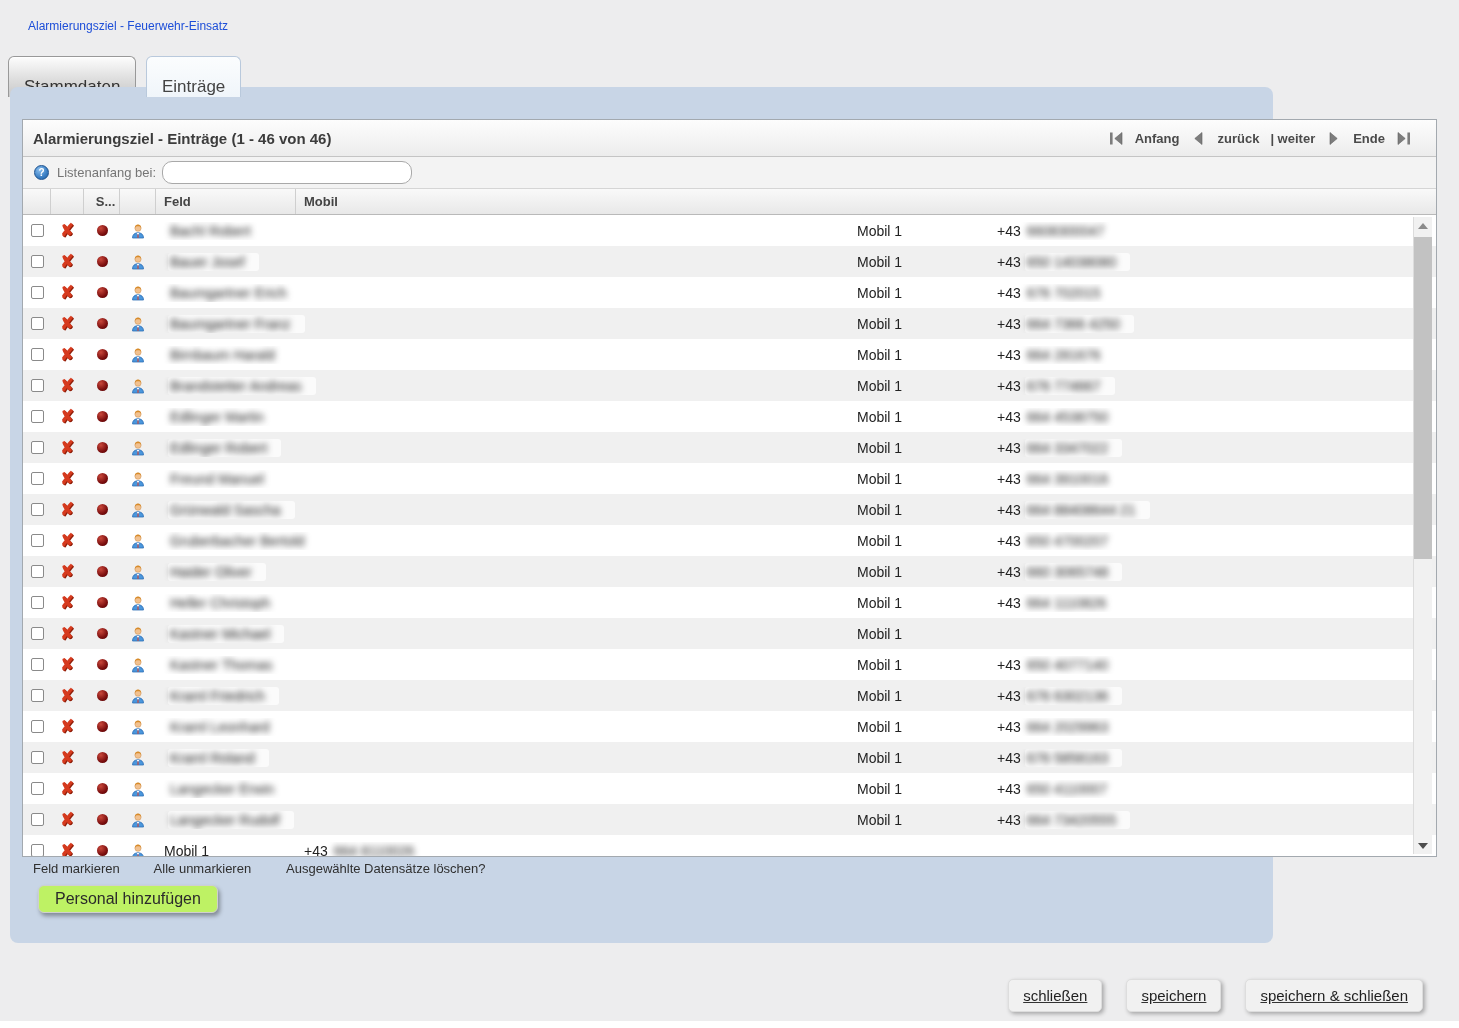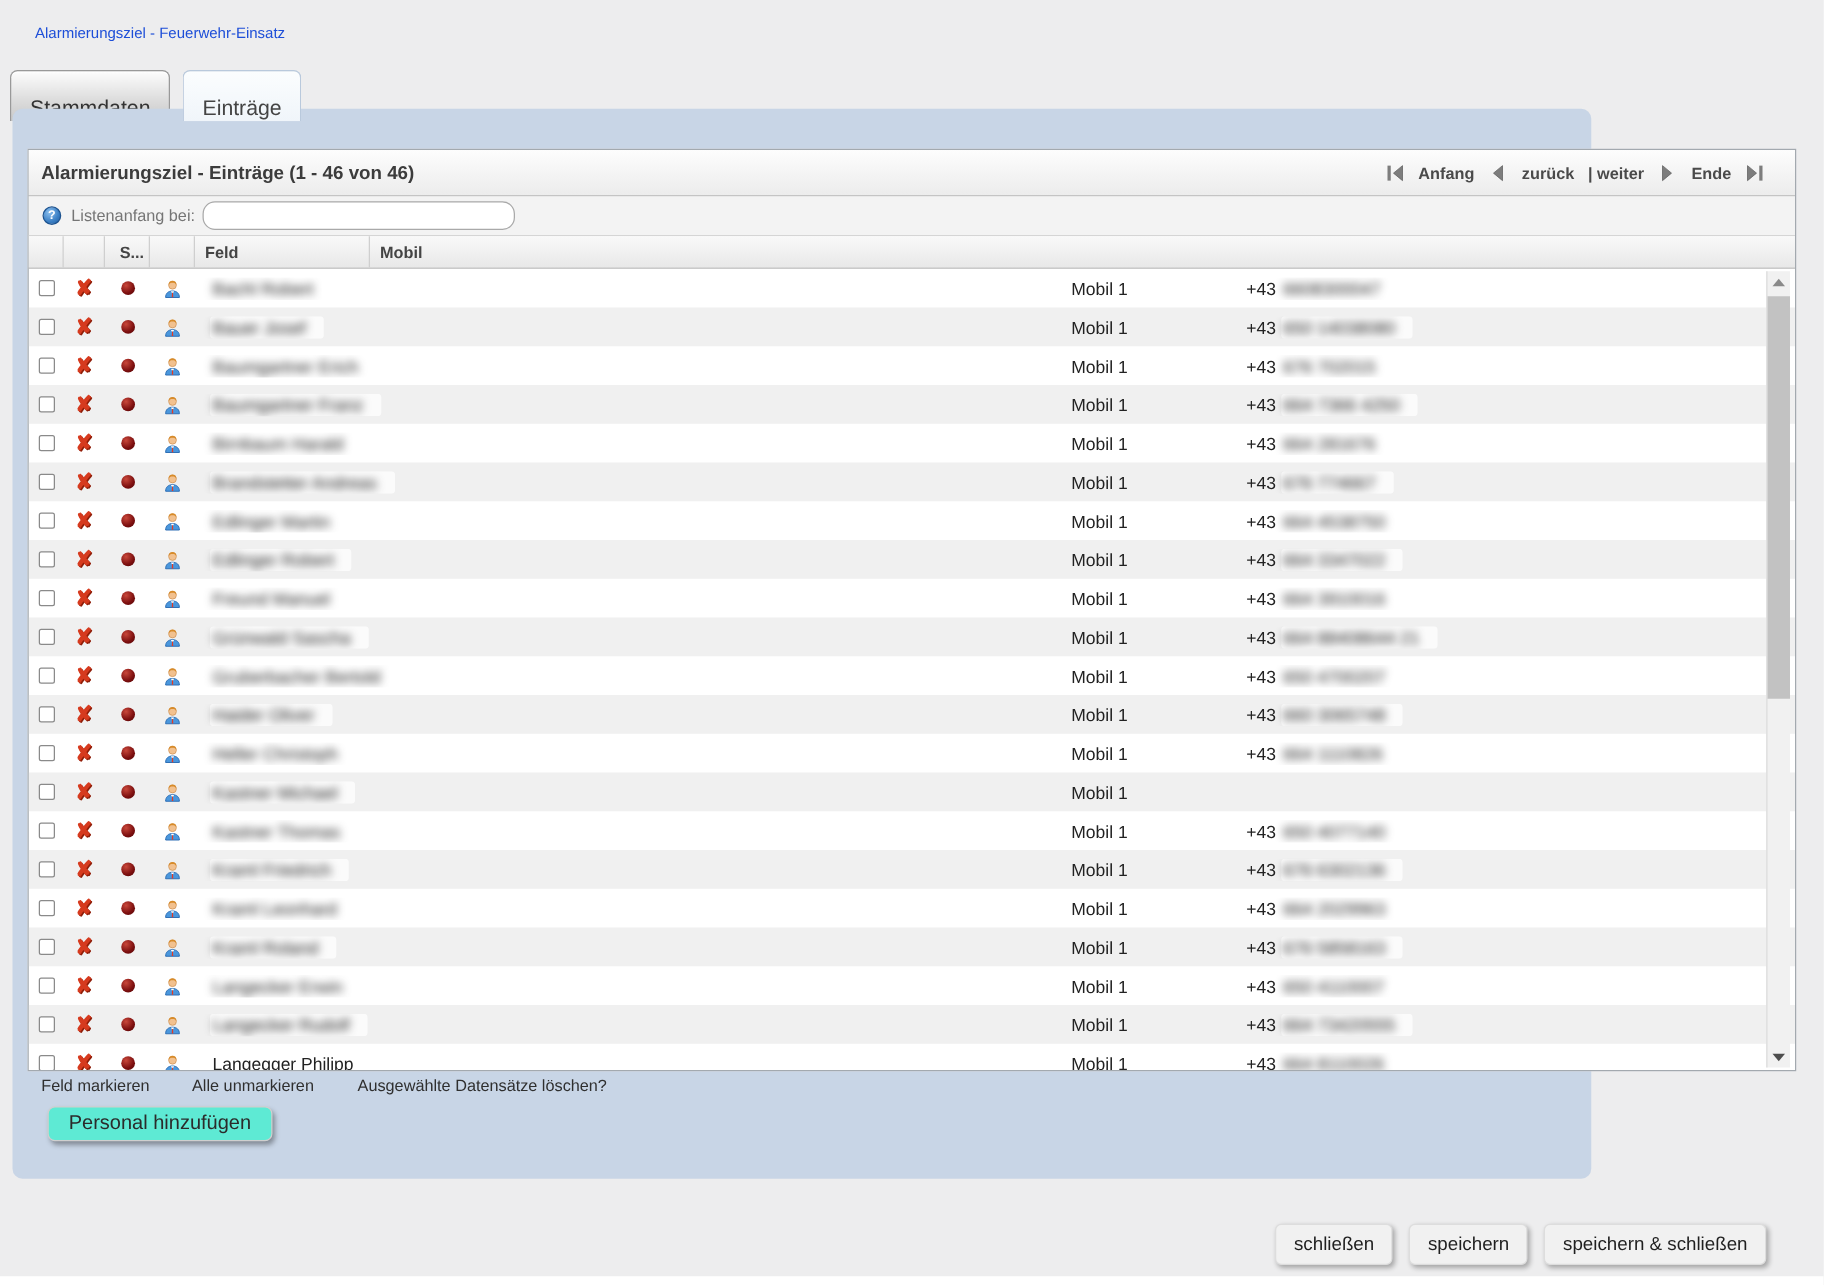--- a/index.html
+++ b/index.html
@@ -123,28 +123,28 @@
   .sb-arrow-up   { width:0; height:0; border-left:5px solid transparent; border-right:5px solid transparent; border-bottom:6px solid #8a8a8a; }
   .sb-arrow-down { width:0; height:0; border-left:5px solid transparent; border-right:5px solid transparent; border-top:6px solid #4d4d4d; }
   .sb-thumb { position:absolute; top:20px; left:0; width:100%; height:322px; background:#c2c2c2; cursor:grab; }
   
   .links-row { position:absolute; left:23px; top:774px; font-size:13px; color:#2f2f2f; }
   .links-row span { cursor:pointer; }
   .link-1 { margin-right:31px; } .link-2 { margin-right:32px; }
   .add-btn {
     position:absolute; left:28px; top:798px;
     font-family:"Liberation Sans",sans-serif;
-    font-size:16px; color:#2b2b2b; background:#5eead4;
+    font-size:16px; color:#2b2b2b; background:#bef264;
     border:1px solid #cfcfcf; border-radius:6px; padding:4px 16px;
     box-shadow:2px 3px 4px rgba(0,0,0,0.35); cursor:pointer;
   }
   
   .bottom-actions {
-    position:absolute; top:979px; right:46px;
-    display:flex; gap:13px;
+    position:absolute; top:979px; right:36px;
+    display:flex; gap:24px;text-decoration:underline;
   }
   .action-btn {
     font-family:"Liberation Sans",sans-serif;
     font-size:15px; color:#1f1f1f; background:#f1f1f1;
     border:1px solid #ddd; border-radius:5px; padding:7px 14px;
     box-shadow:2px 2px 4px rgba(0,0,0,0.3); cursor:pointer;
   }
   .bottom-strip { position:absolute; bottom:0; left:0; width:100%; height:7px; background:#fff; }
 </style>
 </head>
@@ -758,23 +758,20 @@
     </div>
     <div class="c-person">
       <svg width="16" height="16" viewBox="0 0 16 16">
         <path d="M2.5 15 C2.5 11.6 4.6 9.8 8 9.8 C11.4 9.8 13.5 11.6 13.5 15 Z" fill="#4a97dd" stroke="#2f6fb5" stroke-width="0.8"></path>
         <path d="M6.6 10 L8 12 L9.4 10 Z" fill="#fff"></path>
         <path d="M7.6 11.2 L8.4 11.2 L8.6 14.8 L7.4 14.8 Z" fill="#e23b25"></path>
         <circle cx="8" cy="5.2" r="3.1" fill="#f2c18f" stroke="#c98a4b" stroke-width="0.5"></circle>
         <path d="M4.8 5 C4.8 2.8 6.2 1.6 8 1.6 C9.8 1.6 11.2 2.8 11.2 5 C10.6 3.6 9.6 3.2 8 3.2 C6.4 3.2 5.4 3.6 4.8 5 Z" fill="#d78b2a"></path>
       </svg>
     </div>
-    <div class="c-name">
-      <span class="patch"><span class="name-text">Langegger Philipp</span></span>
-    </div>
     <div class="c-field">Mobil 1</div>
     <div class="c-content">
       <span>+43 </span><span class="patch phone-patch" style="display: inline-block;"><span class="redacted">664 8110026</span></span>
     </div>
   </div>
       </div>
 
     <div class="scrollbar">
       <div class="sb-btn sb-up">
           <div class="sb-arrow-up"></div>

